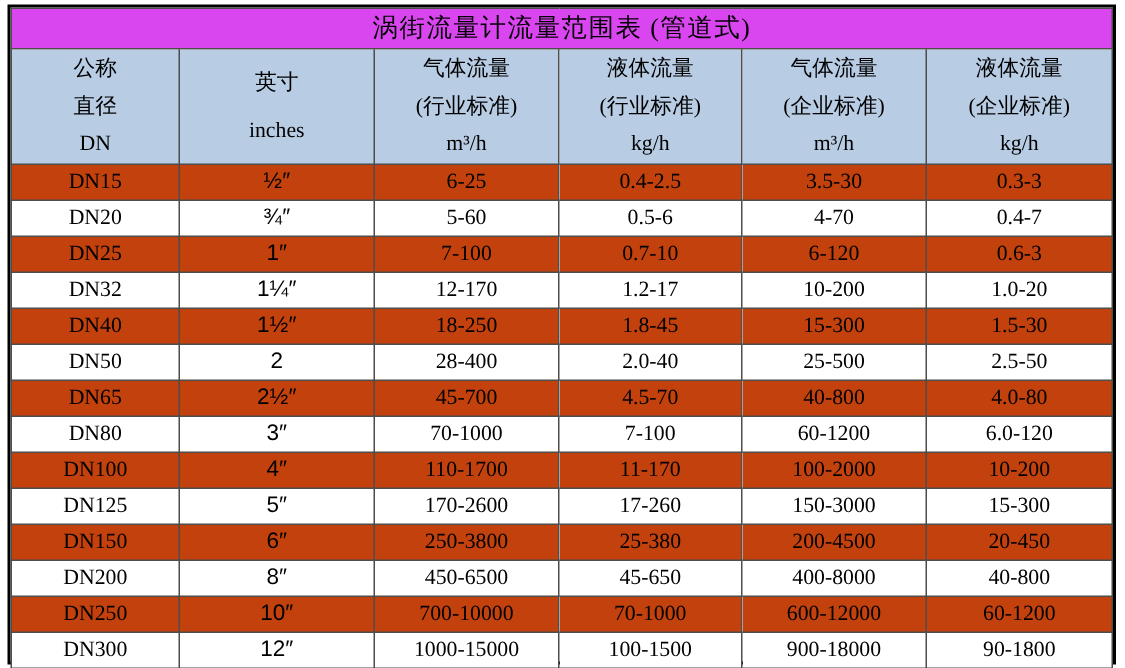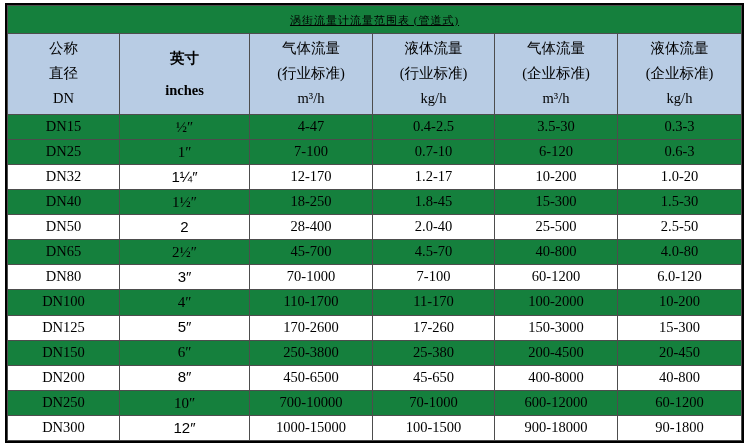--- a/index.html
+++ b/index.html
@@ -33,41 +33,40 @@
     text-align: center;
     vertical-align: middle;
     padding: 0;
     font-size: 14.5px;
     line-height: 1.1;
     overflow: hidden;
     white-space: nowrap;
   }
   tr.title-row td {
     height: 26px;
-    font-size: 11px;
-    background: #15803d;
+    font-size: 17px;
+    background: #d946ef;
     letter-spacing: 1px;
-    text-decoration: underline;
   }
   tr.header-row td {
     height: 76px;
     background: #b8cce4;
     font-size: 14.5px;
   }
   .hdr-cell {
     display: flex;
     flex-direction: column;
     justify-content: center;
     align-items: center;
     height: 100%;
   }
   .hdr-cell div { line-height: 25px; }
-  .hdr-cell.spread div { line-height: 32px; font-weight: bold; }
+  .hdr-cell.spread div { line-height: 32px; }
   tbody tr { height: 24px; }
-  tbody tr.stripe td { background: #15803d; font-family: Liberation Serif, serif; }
+  tbody tr.stripe td { background: #c2410c; }
   tbody tr td { background: #ffffff; }
   td.inches {
     font-family: "Liberation Sans", "DejaVu Sans", sans-serif;
     font-size: 15px;
   }
   col.c1 { width: 112px; }
   col.c2 { width: 130px; }
   col.c3 { width: 123px; }
   col.c4 { width: 122px; }
   col.c5 { width: 123px; }
@@ -131,24 +130,32 @@
             <div>(企业标准)</div>
             <div>kg/h</div>
           </div>
         </td>
       </tr>
     </tbody>
     <tbody>
         <tr class="stripe">
           <td>DN15</td>
           <td class="inches">½″</td>
-          <td>4-47</td>
+          <td>6-25</td>
           <td>0.4-2.5</td>
           <td>3.5-30</td>
           <td>0.3-3</td>
+        </tr>
+        <tr>
+          <td>DN20</td>
+          <td class="inches">¾″</td>
+          <td>5-60</td>
+          <td>0.5-6</td>
+          <td>4-70</td>
+          <td>0.4-7</td>
         </tr>
         <tr class="stripe">
           <td>DN25</td>
           <td class="inches">1″</td>
           <td>7-100</td>
           <td>0.7-10</td>
           <td>6-120</td>
           <td>0.6-3</td>
         </tr>
         <tr>

